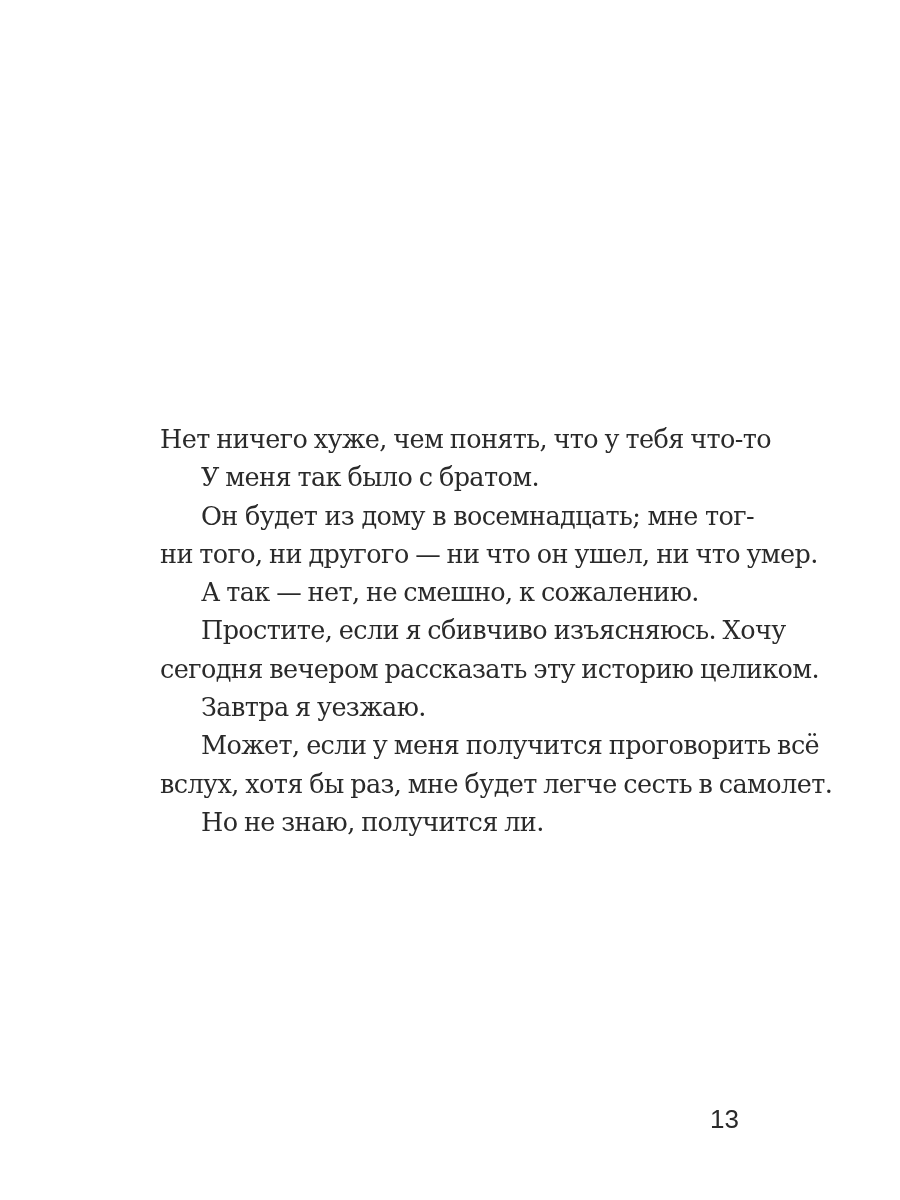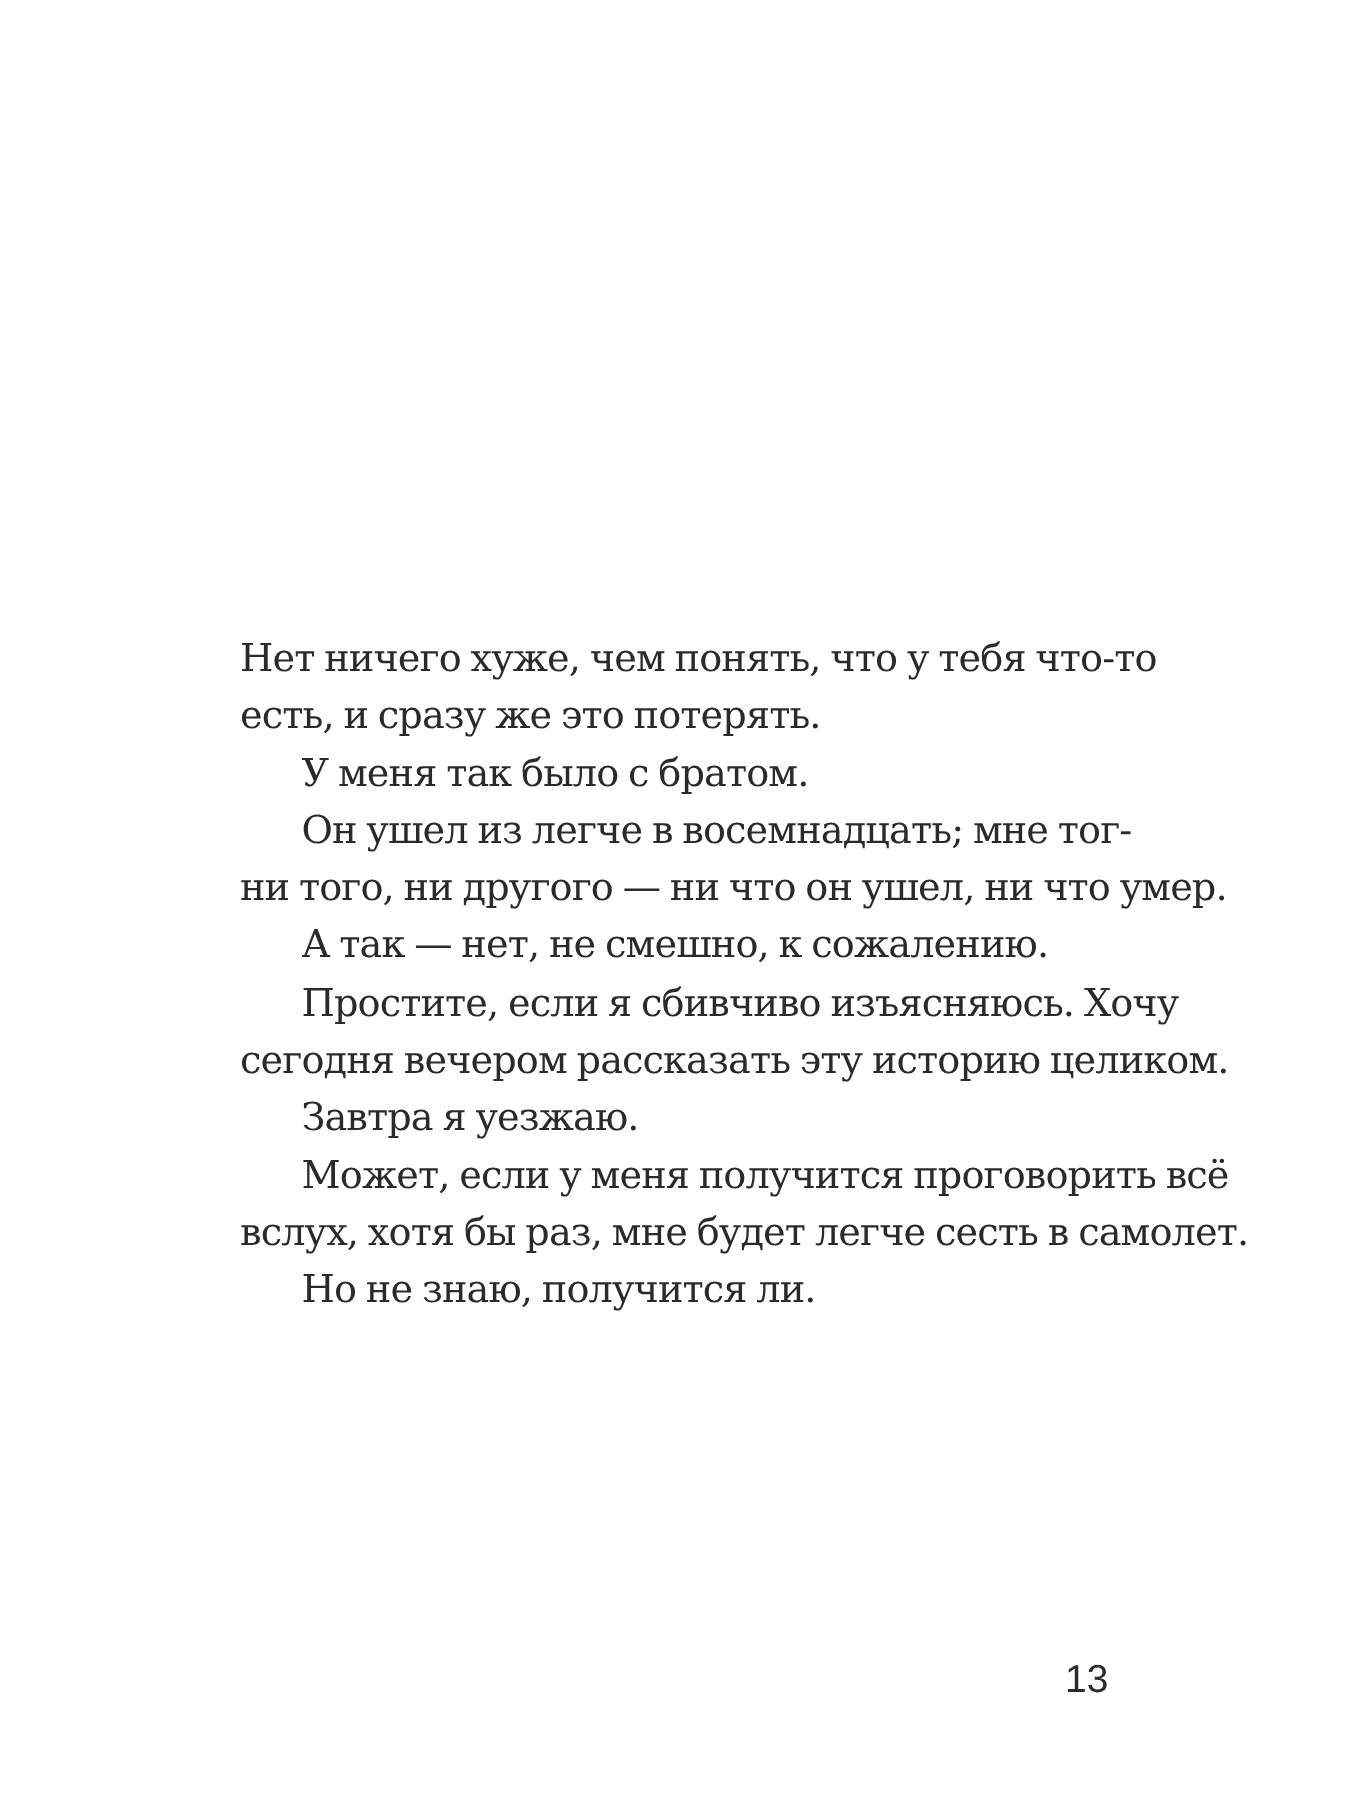--- a/index.html
+++ b/index.html
@@ -61,30 +61,29 @@
     }
   </style>
 </head>
 <body>
 
 <div class="page">
   <div class="text-block">
 
     <p class="para">
       <span class="line justify">Нет ничего хуже, чем понять, что у тебя что-то</span>
-      <span class="line">есть, и сразу же это потерять.</span>
     </p>
 
     <p class="para">
       <span class="line indent">У меня так было с братом.</span>
     </p>
 
 
     <p class="para">
-      <span class="line justify indent">Он ушел из легче в восемнадцать; мне тог-</span>
+      <span class="line justify indent">Он будет из дому в восемнадцать; мне тог-</span>
       <span class="line justify">ни того, ни другого — ни что он ушел, ни что умер.</span>
     </p>
 
 
     <p class="para">
       <span class="line indent">А так — нет, не смешно, к сожалению.</span>
     </p>
 
     <p class="para">
       <span class="line justify indent">Простите, если я сбивчиво изъясняюсь. Хочу</span>

